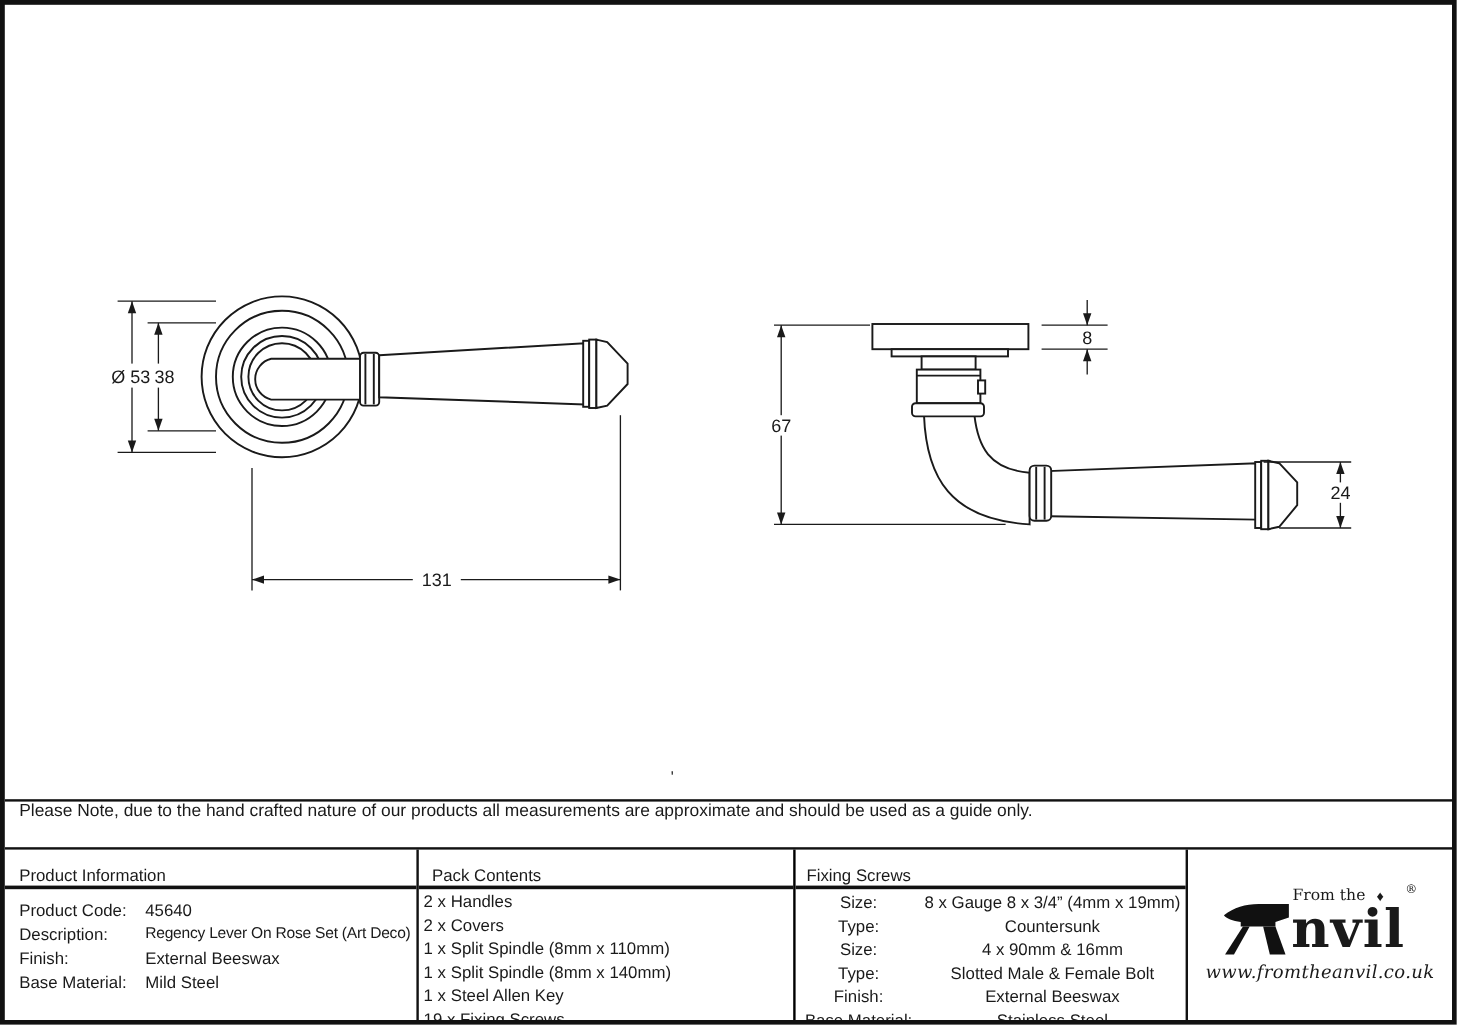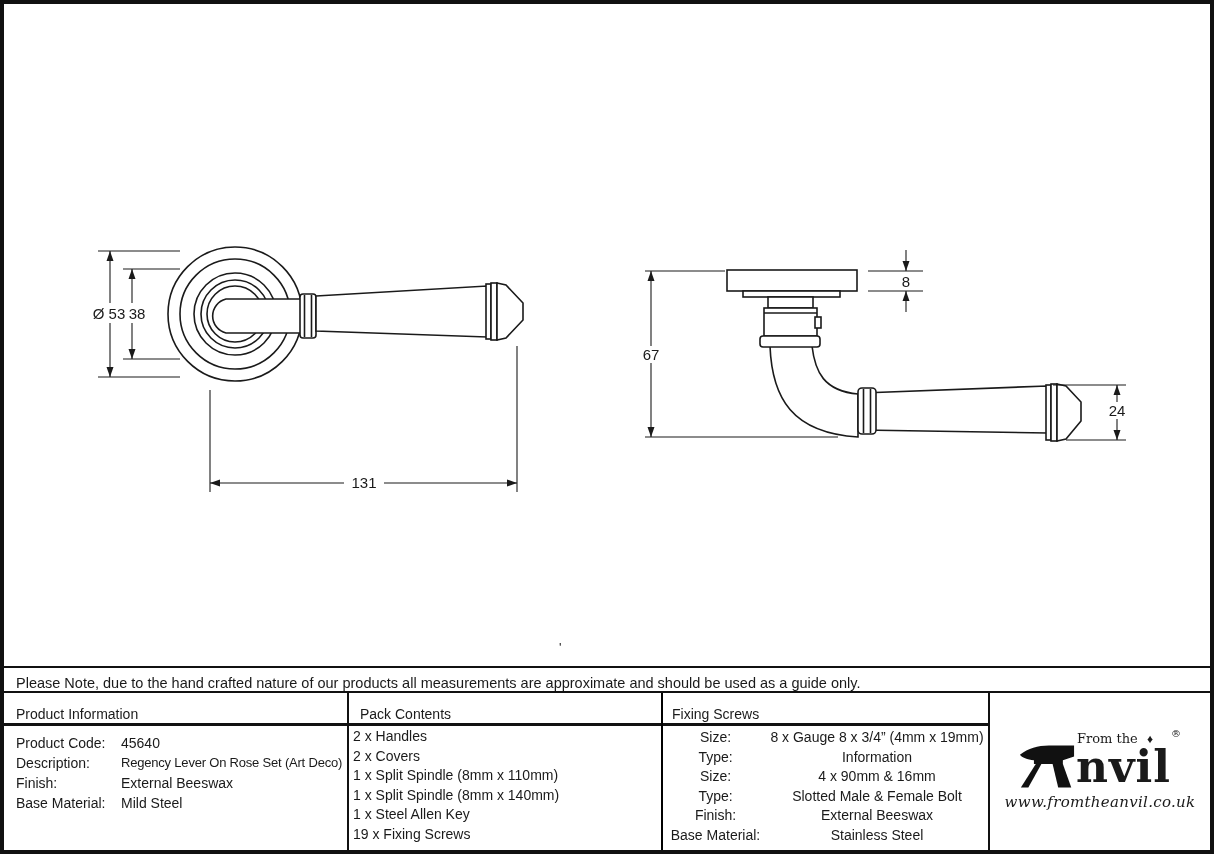--- a/index.html
+++ b/index.html
@@ -6,22 +6,22 @@
   *{box-sizing:border-box;}
   .page{
     width:1214px;height:854px;background:#fff;border:4px solid #111;
     display:flex;flex-direction:column;
     font-family:"Liberation Sans",sans-serif;color:#1a1a1a;
     position:relative;overflow:hidden;
   }
   .drawing-area{height:664px;border-bottom:2px solid #111;position:relative;flex:none;}
   .drawing-area svg{display:block;width:1206px;height:662px;}
   .note-box{
-    height:25px;border-bottom:2px solid #111;flex:none;
-    display:flex;align-items:flex-end;padding-left:12px;font-size:14.5px;
+    height:40px;border-bottom:2px solid #111;flex:none;
+    display:flex;align-items:flex-start;padding-left:12px;font-size:14.5px;
   }
   .info-table{flex:1;display:flex;min-height:0;}
   .col{display:flex;flex-direction:column;min-width:0;}
   .col-product{width:343px;}
   .col-pack{width:314px;border-left:2px solid #111;}
   .col-fixing{width:327px;border-left:2px solid #000000;text-align:center;}
   .col-logo{flex:1;border-left:2px solid #111;}
   .col-header{
     height:21px;flex:none;border-bottom:3px solid #111;
     font-size:14px;display:flex;align-items:center;margin-top:12px;
@@ -205,21 +205,21 @@
 
     <div class="col col-fixing">
       <div class="col-header">Fixing Screws</div>
       <div class="col-body">
         <div class="kv-row">
           <span class="kv-label">Size:</span>
           <span class="kv-value">8 x Gauge 8 x 3/4” (4mm x 19mm)</span>
         </div>
         <div class="kv-row">
           <span class="kv-label">Type:</span>
-          <span class="kv-value">Information</span>
+          <span class="kv-value">Countersunk</span>
         </div>
         <div class="kv-row">
           <span class="kv-label">Size:</span>
           <span class="kv-value">4 x 90mm &amp; 16mm</span>
         </div>
         <div class="kv-row">
           <span class="kv-label">Type:</span>
           <span class="kv-value">Slotted Male &amp; Female Bolt</span>
         </div>
         <div class="kv-row">

